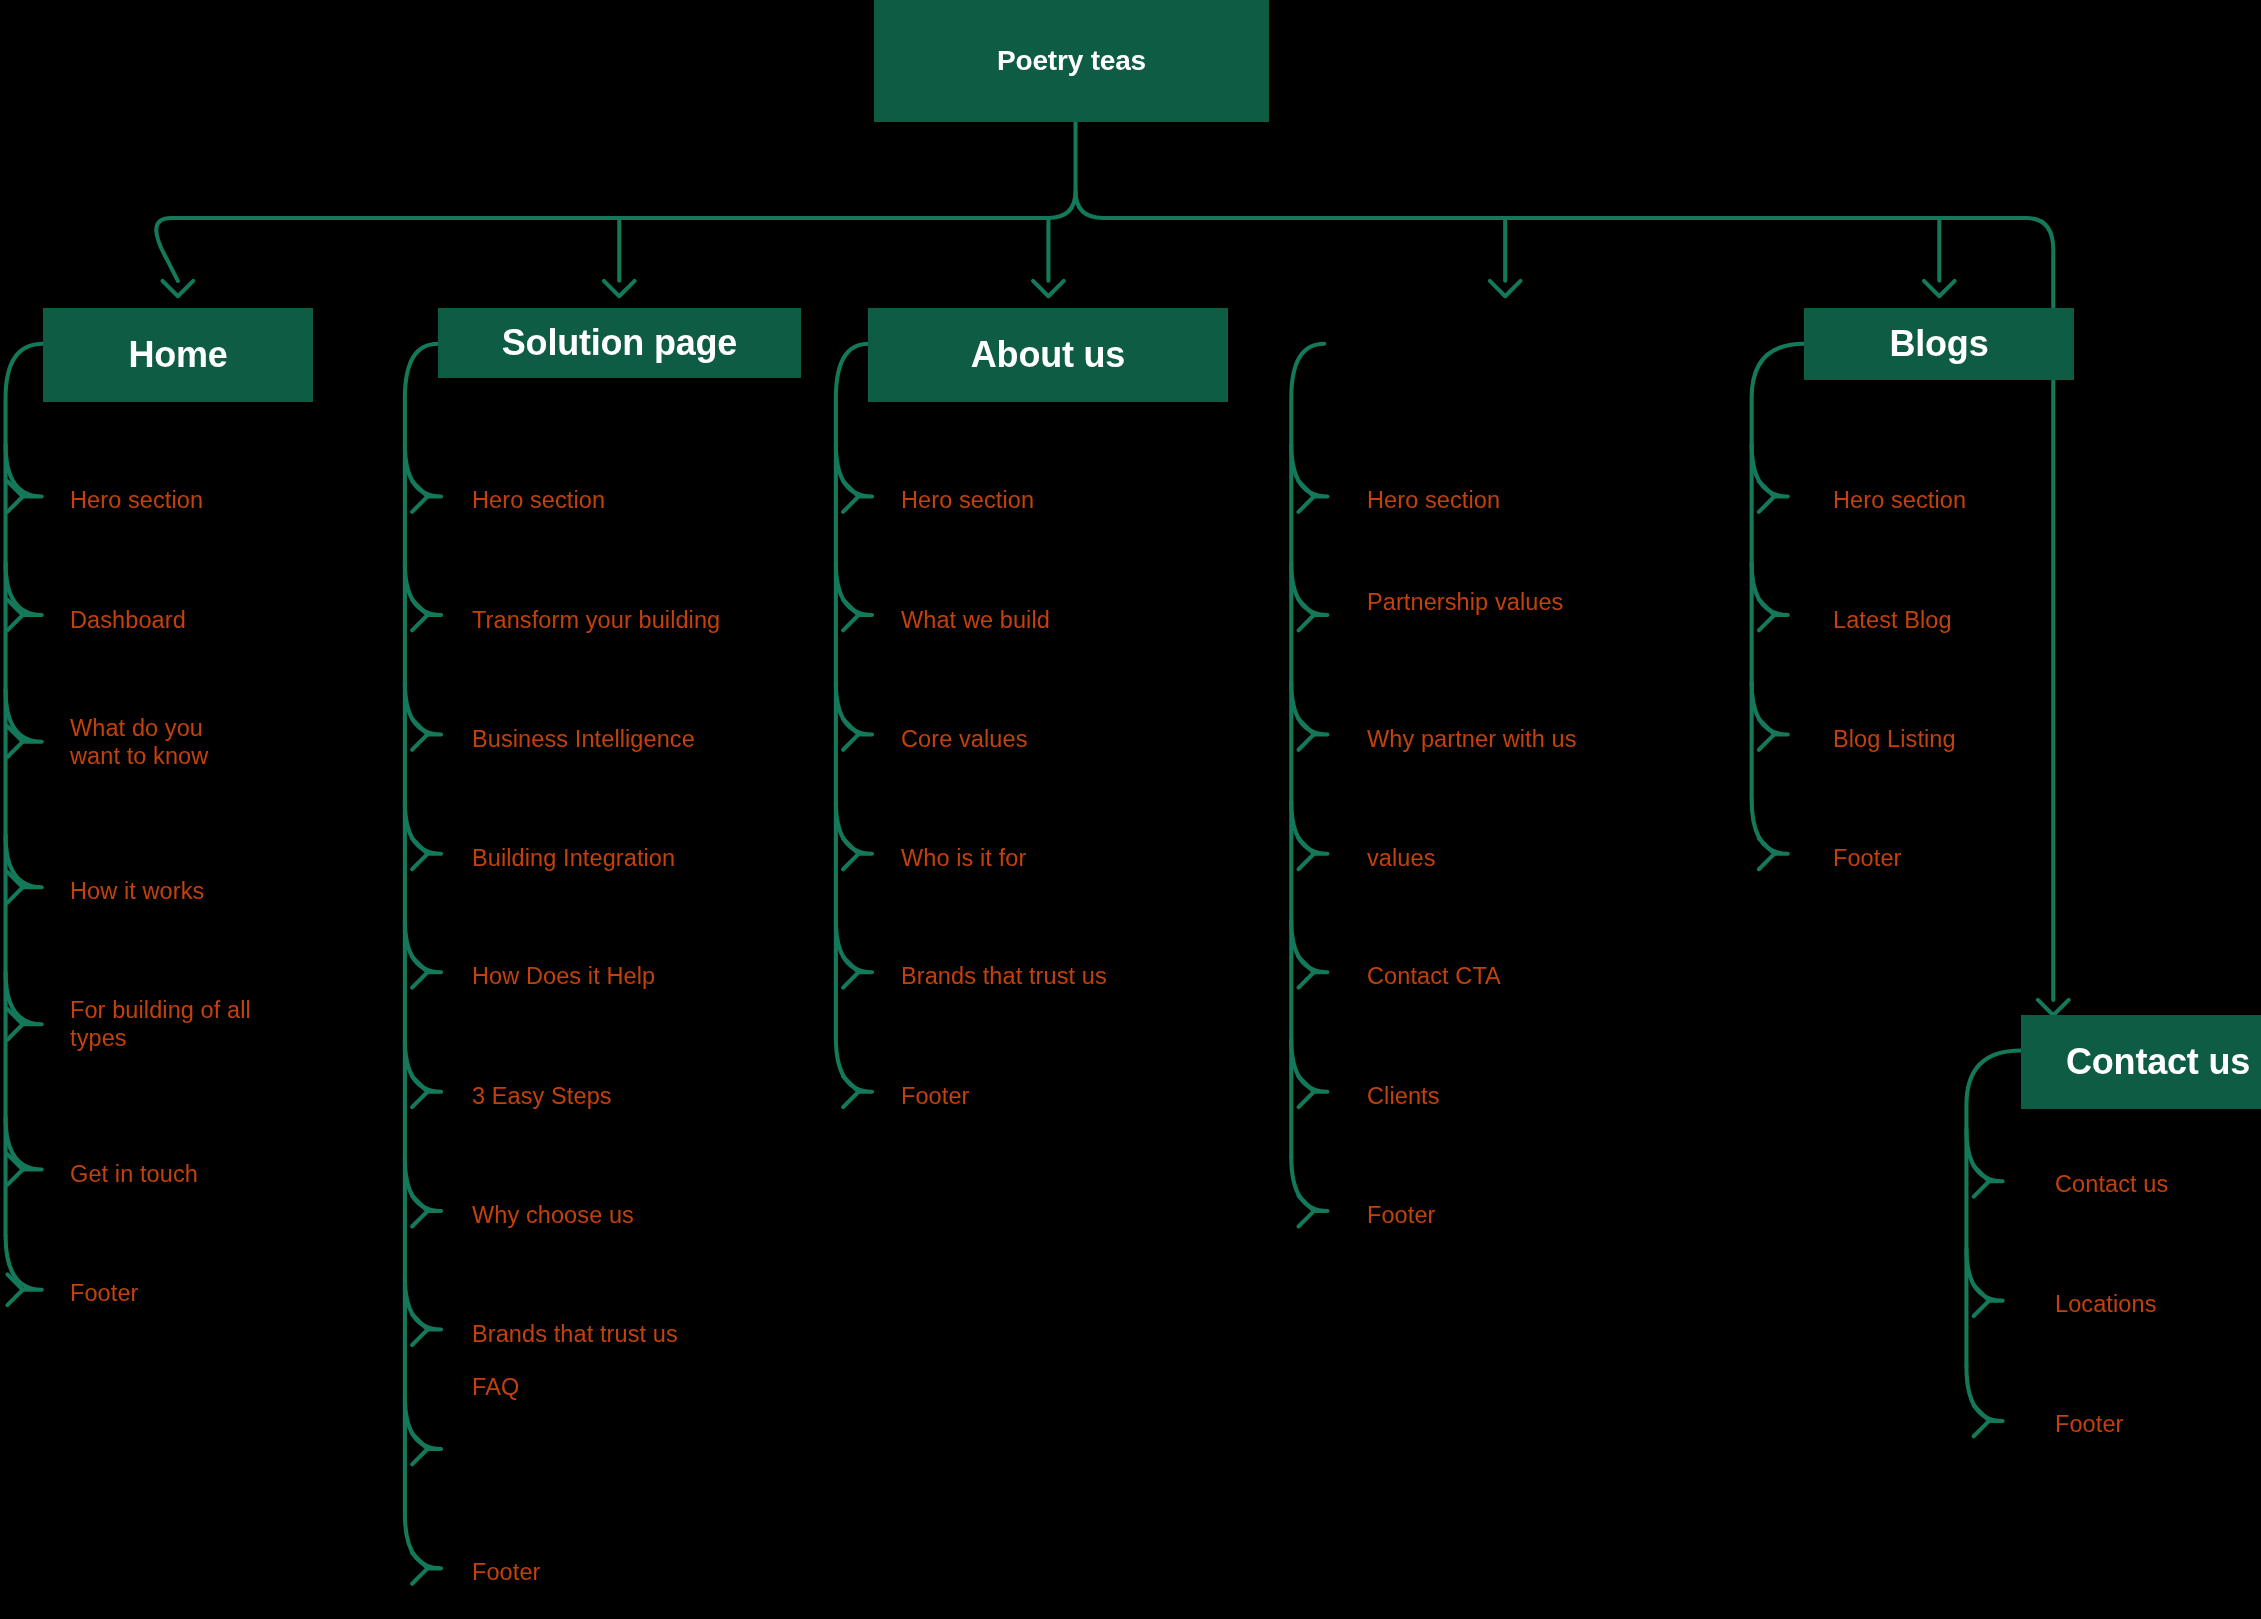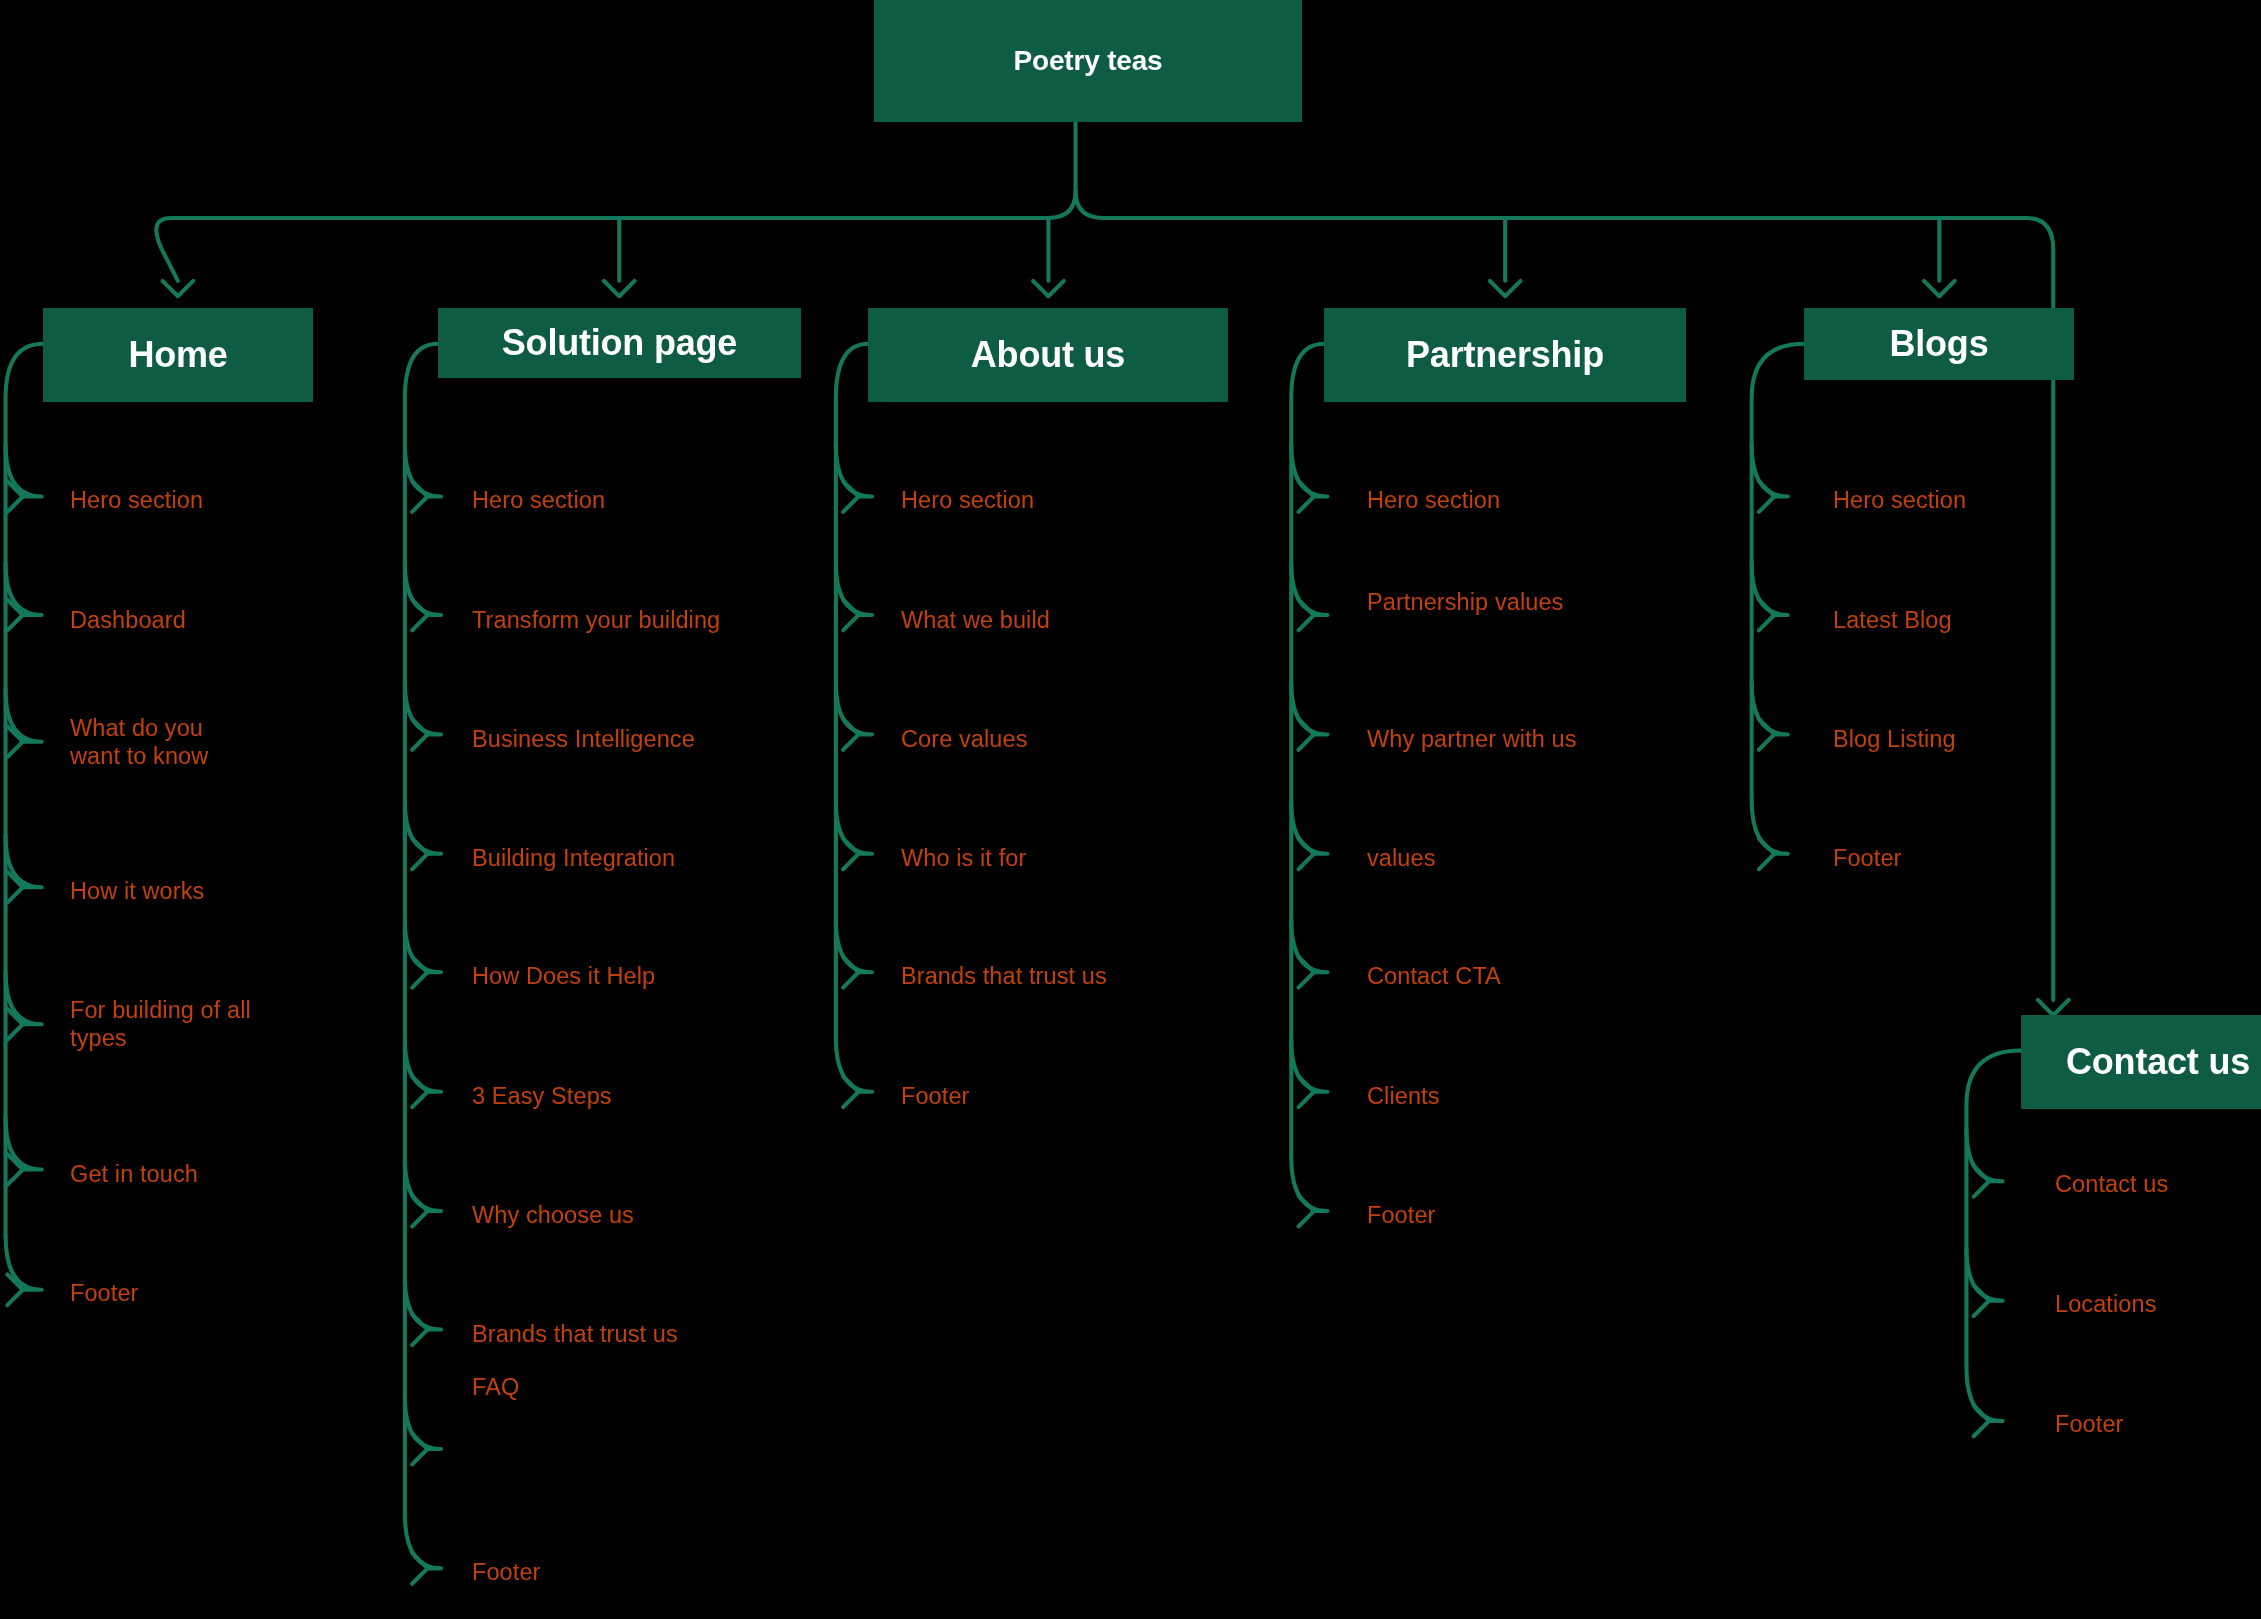--- a/index.html
+++ b/index.html
@@ -116,21 +116,21 @@
       <path d="M3889 1854 L3923 1888 L3889 1922" fill="none" stroke="#13795a" stroke-width="9" stroke-linecap="round" stroke-linejoin="round"></path>
       <path d="M4468 2323 Q4348 2323 4348 2443 L4348 3022" fill="none" stroke="#13795a" stroke-width="9" stroke-linecap="round" stroke-linejoin="round"></path>
       <path d="M4348 2497 Q4348 2612 4428 2612 L4398 2612" fill="none" stroke="#13795a" stroke-width="9" stroke-linecap="round" stroke-linejoin="round"></path>
       <path d="M4364 2578 L4398 2612 L4364 2646" fill="none" stroke="#13795a" stroke-width="9" stroke-linecap="round" stroke-linejoin="round"></path>
       <path d="M4348 2761 Q4348 2876 4428 2876 L4398 2876" fill="none" stroke="#13795a" stroke-width="9" stroke-linecap="round" stroke-linejoin="round"></path>
       <path d="M4364 2842 L4398 2876 L4364 2910" fill="none" stroke="#13795a" stroke-width="9" stroke-linecap="round" stroke-linejoin="round"></path>
       <path d="M4348 3022 Q4348 3142 4428 3142 L4398 3142" fill="none" stroke="#13795a" stroke-width="9" stroke-linecap="round" stroke-linejoin="round"></path>
       <path d="M4364 3108 L4398 3142 L4364 3176" fill="none" stroke="#13795a" stroke-width="9" stroke-linecap="round" stroke-linejoin="round"></path>
     </svg>
 
-  <div class="node-box root-box" style="left:874px;top:0px;width:428px;height:122px;">
+  <div class="node-box root-box" style="left:874px;top:0px;width:395px;height:122px;">
     <span class="node-label">Poetry teas</span>
   </div>
 
   <div class="node-box sec-box" style="left:43px;top:308px;width:270px;height:94px;">
     <span class="node-label">Home</span>
   </div>
   <div class="leaf" style="left:70px;top:486px;">Hero section</div>
   <div class="leaf" style="left:70px;top:606px;">Dashboard</div>
   <div class="leaf wrap" style="left:70px;top:714px;white-space:pre-line;">What do you
 want to know</div>
@@ -157,23 +157,20 @@
   <div class="node-box sec-box" style="left:868px;top:308px;width:360px;height:94px;text-align:center;">
     <span class="node-label">About us</span>
   </div>
   <div class="leaf" style="left:901px;top:486px;">Hero section</div>
   <div class="leaf" style="left:901px;top:606px;">What we build</div>
   <div class="leaf" style="left:901px;top:725px;">Core values</div>
   <div class="leaf" style="left:901px;top:844px;">Who is it for</div>
   <div class="leaf" style="left:901px;top:962px;">Brands that trust us</div>
   <div class="leaf" style="left:901px;top:1082px;">Footer</div>
 
-  <div class="node-box sec-box" style="left:1324px;top:308px;width:362px;height:94px;">
-    <span class="node-label">Partnership</span>
-  </div>
   <div class="leaf" style="left:1367px;top:486px;">Hero section</div>
   <div class="leaf" style="left:1367px;top:588px;text-align:center;">Partnership values</div>
   <div class="leaf" style="left:1367px;top:725px;">Why partner with us</div>
   <div class="leaf" style="left:1367px;top:844px;">values</div>
   <div class="leaf" style="left:1367px;top:962px;">Contact CTA</div>
   <div class="leaf" style="left:1367px;top:1082px;">Clients</div>
   <div class="leaf" style="left:1367px;top:1201px;">Footer</div>
 
   <div class="node-box sec-box" style="left:1804px;top:308px;width:270px;height:72px;">
     <span class="node-label">Blogs</span>

